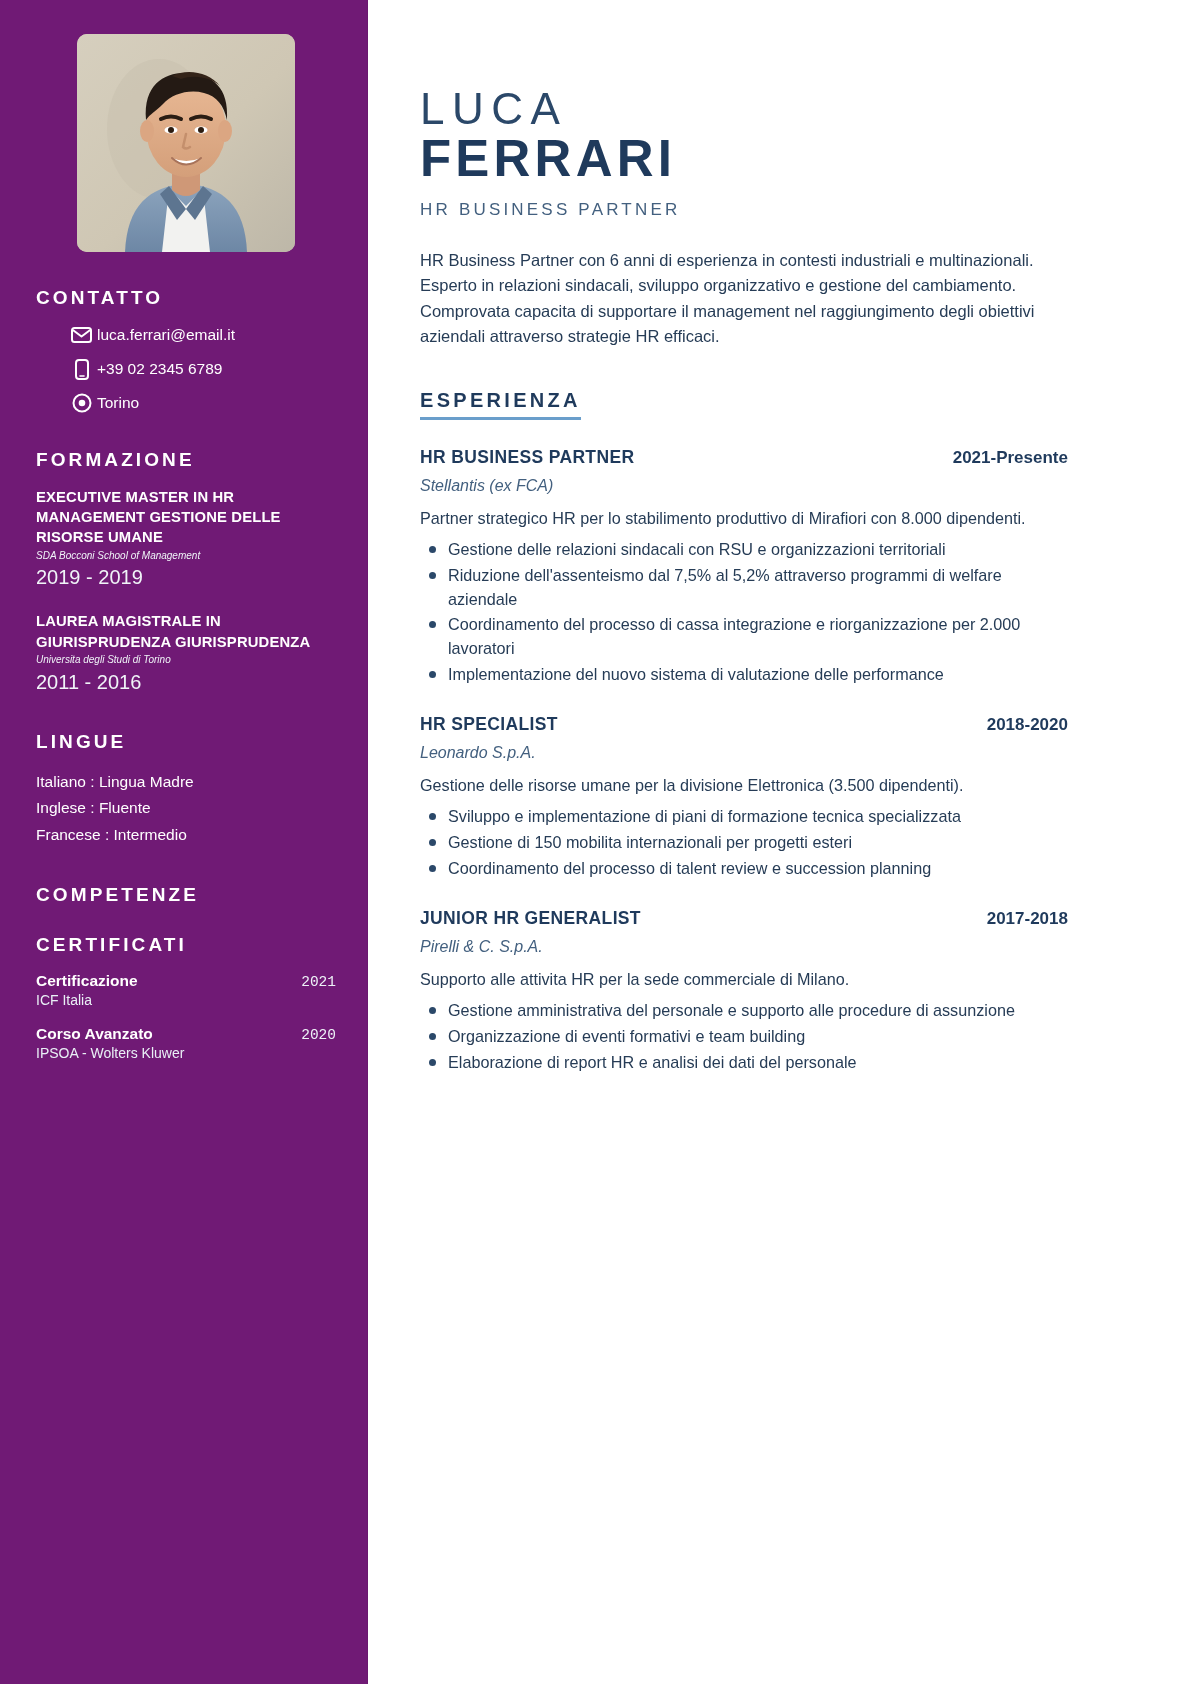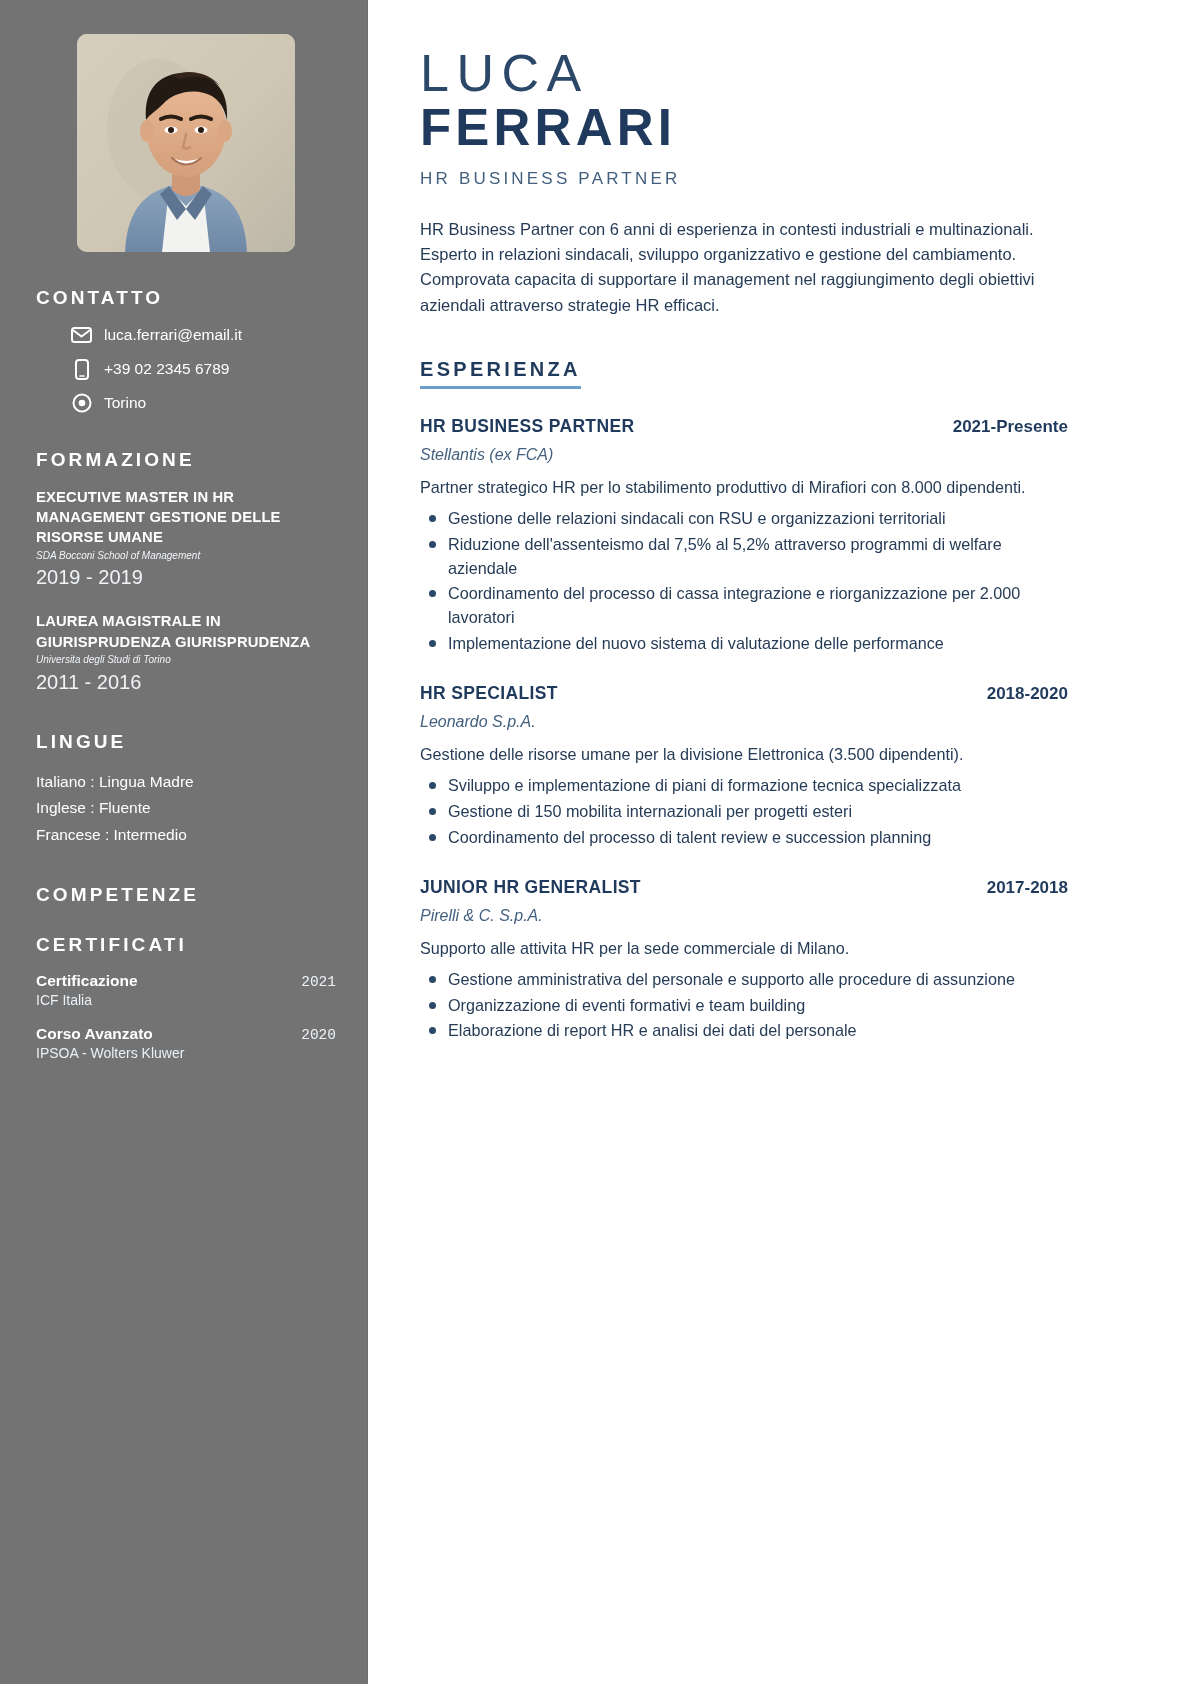--- a/index.html
+++ b/index.html
@@ -14,21 +14,21 @@
     width:1190px; height:1684px;
     background:#ffffff;
     display:flex;
     overflow:hidden;
   }
 
   
   .sidebar {
     width:368px;
     min-width:368px;
-    background:#737373;
+    background:#701a75;
     color:#ffffff;
     padding:28px 32px 0 36px;
     position:relative;
   }
   .sidebar::after{
     content:"";
     position:absolute;
     top:0; right:0; width:1px; height:100%;
     background:rgba(0,0,0,0.05);
   }
@@ -49,21 +49,21 @@
     letter-spacing:3.1px;
     color:#ffffff;
     margin:36px 0 16px 0;
     line-height:1.1;
   }
   .side-heading.tight { margin-top:30px; }
 
   .contact-row {
     display:flex;
     align-items:center;
-    gap:12px;
+    gap:5px;
     margin-bottom:13px;
     font-size:15.5px;
     color:#ffffff;
     line-height:1.3;
     padding-left:35px;
   }
   .contact-icon {
     width:21px; height:21px;
     flex:0 0 21px;
     display:flex; align-items:center; justify-content:center;
@@ -122,25 +122,26 @@
     color:#e9f0f6;
     margin-top:2px;
   }
 
   
   .main {
     flex:1;
     padding:44px 122px 0 52px;
   }
   .name-first {
-    font-size:52px;
+    font-size:44px;
     font-weight:normal;
     letter-spacing:7.5px;
     color:#2b4869;
     line-height:1.12;
+    margin-top:40px;
   }
   .name-last {
     font-size:51px;
     font-weight:bold;
     letter-spacing:4.2px;
     color:#1f3a5c;
     line-height:1.1;
     margin-top:-2px;
   }
   .job-title {

